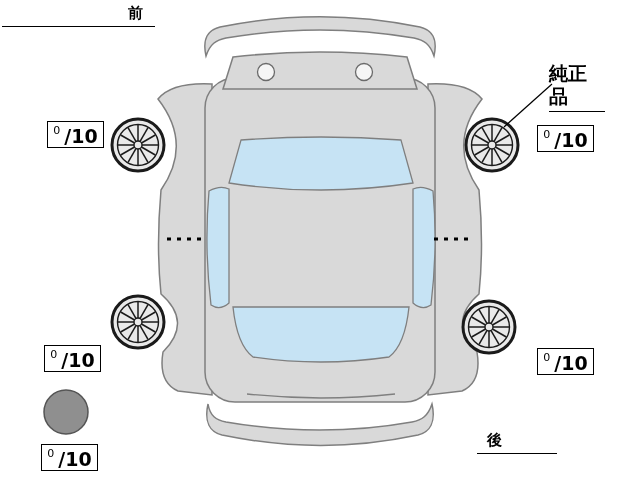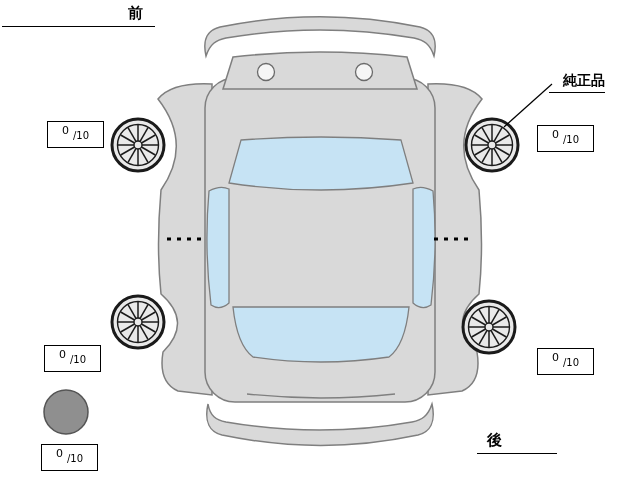--- a/index.html
+++ b/index.html
@@ -3,26 +3,26 @@
 <meta charset="utf-8">
 <style>
   html,body{margin:0;padding:0;background:#fff;}
   .stage{position:relative;width:640px;height:480px;background:#ffffff;overflow:hidden;
          font-family:"DejaVu Sans","Liberation Sans",sans-serif;color:#000;}
   .stage svg{position:absolute;left:0;top:0;}
 
   .label{position:absolute;border-bottom:1px solid #000;box-sizing:border-box;line-height:1.2;}
   .label-front{left:2px;top:4px;width:153px;text-align:right;padding:0 12px 4px 0;font-size:15px;font-weight:600;}
   .label-rear{left:477px;top:431px;width:80px;padding:0 0 4px 10px;font-size:15px;font-weight:600;}
-  .label-genuine{left:549px;top:62px;width:56px;text-align:right;padding-bottom:3px;font-size:14px;font-weight:700;margin-top:10px;}
+  .label-genuine{left:549px;top:62px;width:56px;text-align:left;padding-bottom:3px;font-size:19px;font-weight:700;}
 
   .score-box{position:absolute;width:57px;height:27px;border:1px solid #000;background:#fff;
              display:flex;align-items:center;justify-content:center;box-sizing:border-box;}
   .score-box .val{font-size:11px;transform:translateY(-4px);margin-right:4px;}
-  .score-box .max{font-size:10px;font-weight:400;transform:translateY(1px);}
+  .score-box .max{font-size:19px;font-weight:700;transform:translateY(1px);}
 
   .pos-fl{left:47px;top:121px;}
   .pos-fr{left:537px;top:125px;}
   .pos-rl{left:44px;top:345px;}
   .pos-rr{left:537px;top:348px;}
   .pos-spare{left:41px;top:444px;}
 </style>
 </head>
 <body>
 

